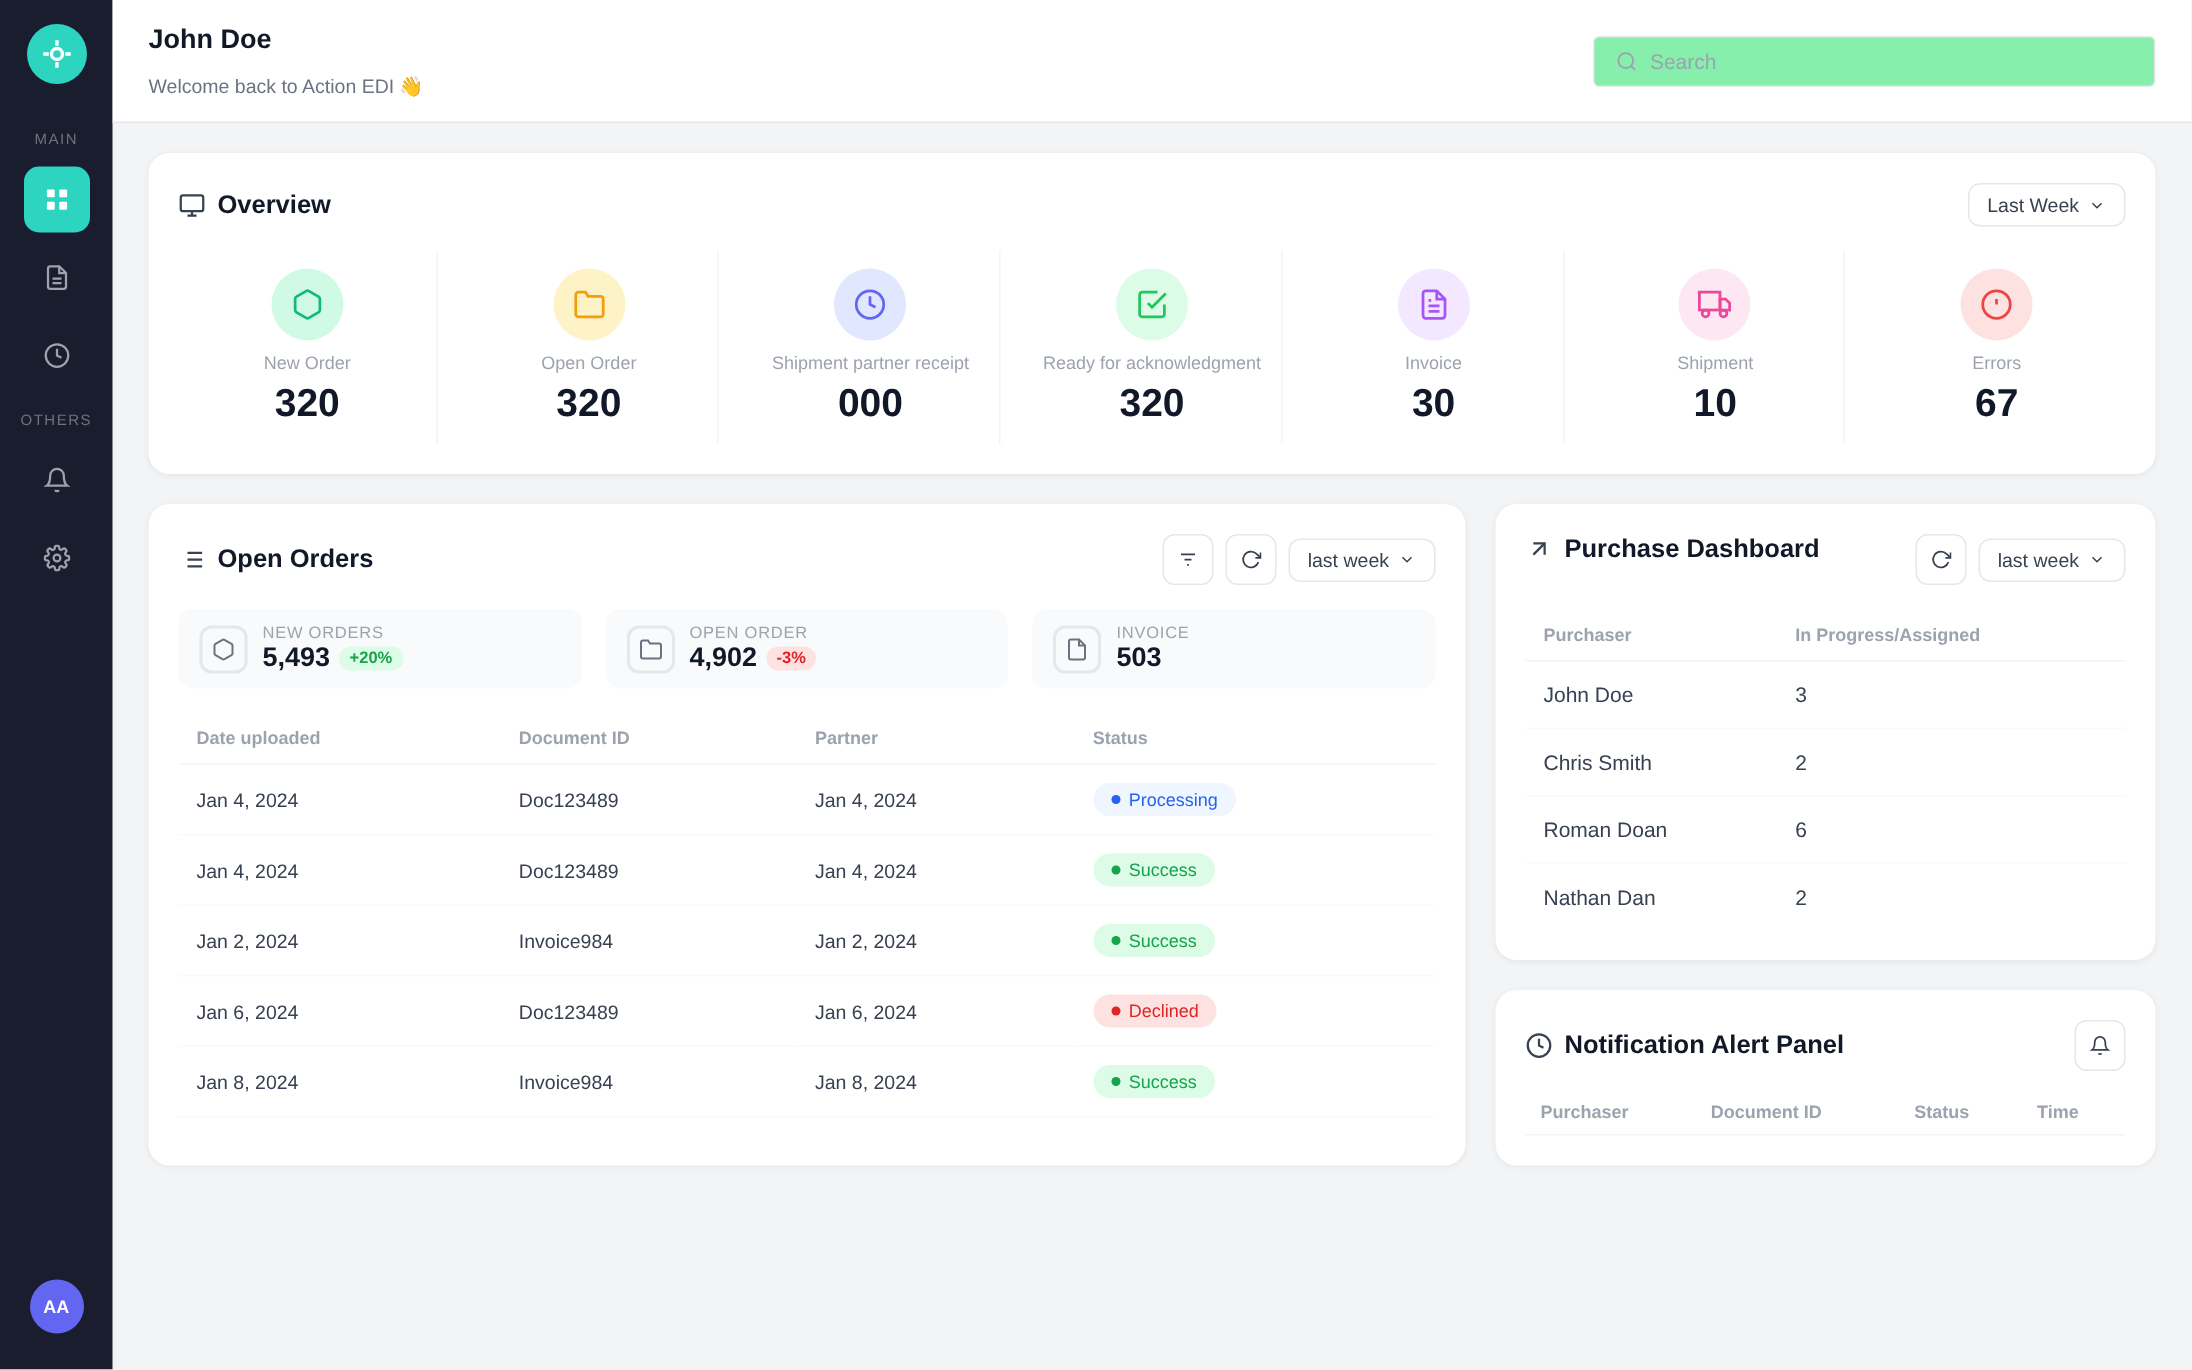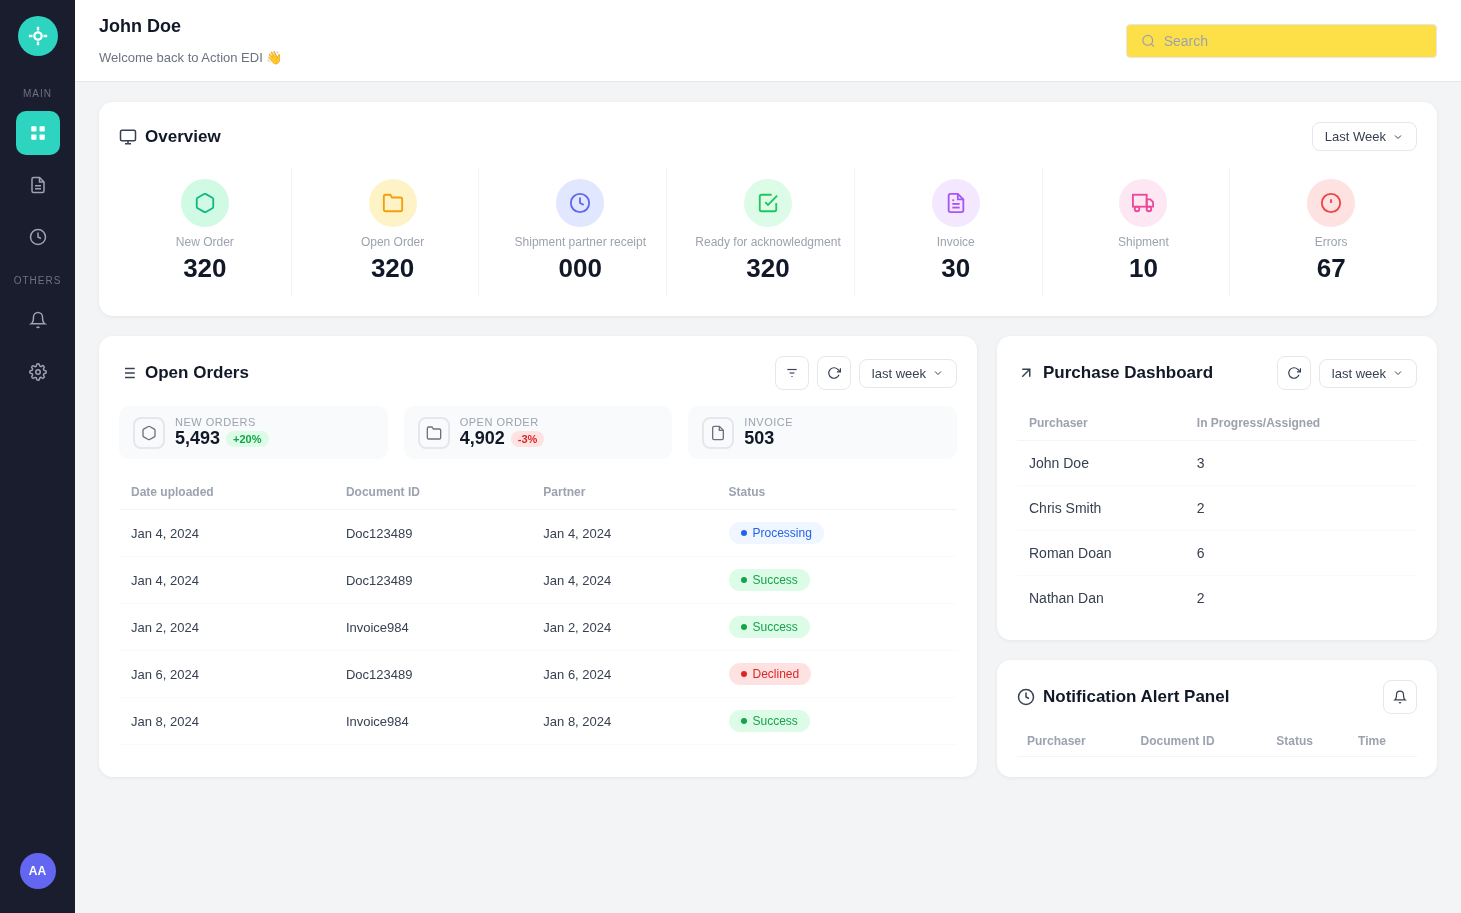--- a/index.html
+++ b/index.html
@@ -61,25 +61,25 @@
       padding: 16px 24px;
       display: flex;
       align-items: center;
       justify-content: space-between;
       border-bottom: 1px solid #e5e7eb;
     }
     .header-user-name { font-size: 18px; font-weight: 700; color: #111827; }
     .header-welcome { font-size: 13px; color: #6b7280; margin-top: 13px; }
     .search-bar {
       display: flex; align-items: center;
-      background: #fde047;
+      background: #86efac;
       border: 1px solid #e5e7eb;
       border-radius: 4px;
       padding: 8px 14px;
-      width: 311px;
+      width: 375px;
       gap: 8px;
     }
     .search-bar input {
       border: none; background: transparent; outline: none;
       font-size: 14px; color: #374151; width: 100%;
     }
     .search-bar input::placeholder { color: #9ca3af; }
 
     
     .page-body {
@@ -189,21 +189,21 @@
       padding: 4px 12px; border-radius: 20px;
       font-size: 12px; font-weight: 500;
     }
     .status-processing { background: #eff6ff; color: #2563eb; }
     .status-success { background: #dcfce7; color: #16a34a; }
     .status-declined { background: #fee2e2; color: #dc2626; }
     .status-dot { width: 6px; height: 6px; border-radius: 50%; }
 
     
     .purchase-header {
-      display: flex; align-items: center; justify-content: space-between; margin-bottom: 16px;
+      display: flex; align-items: flex-start; justify-content: space-between; margin-bottom: 16px;
     }
     .purchase-table { width: 100%; border-collapse: collapse; }
     .purchase-table th {
       text-align: left; padding: 10px 12px;
       font-size: 12px; color: #9ca3af; font-weight: 600;
       border-bottom: 1px solid #f3f4f6;
     }
     .purchase-table td {
       padding: 14px 12px;
       font-size: 14px; color: #374151;

